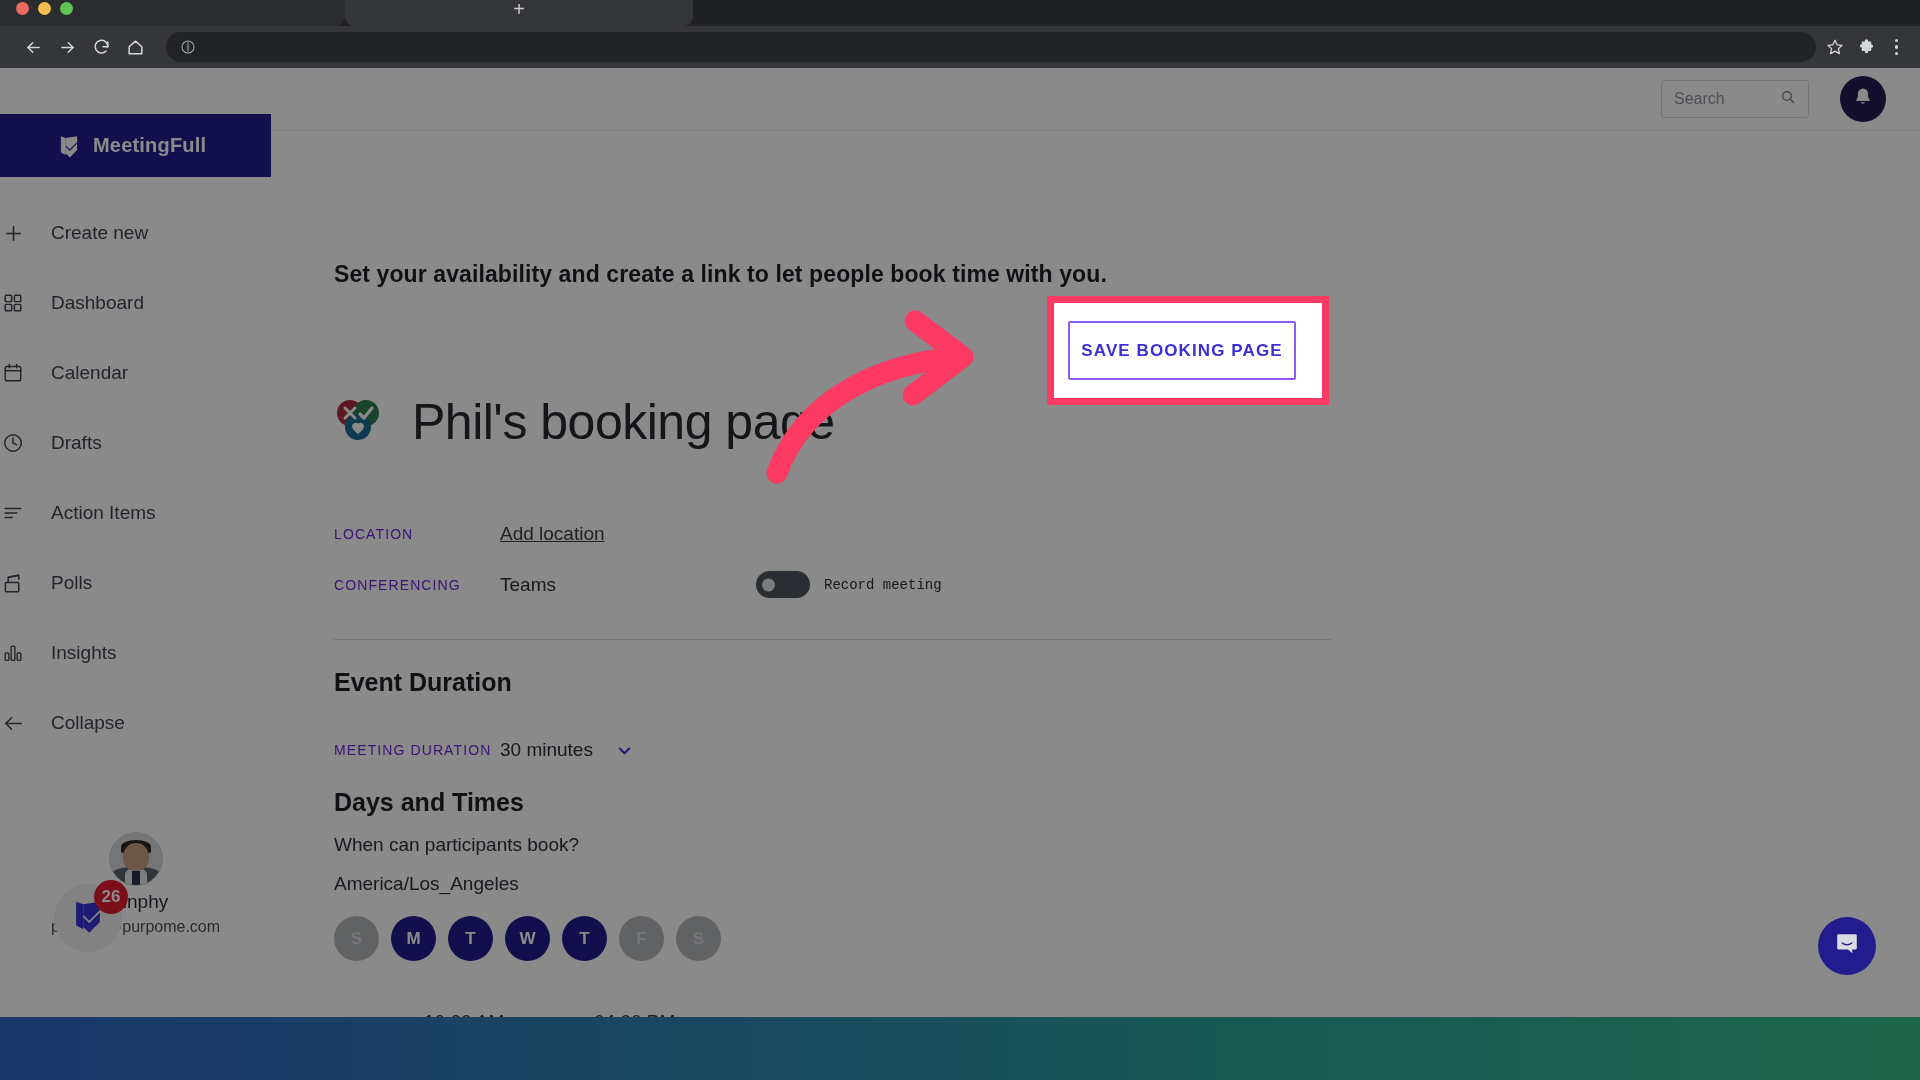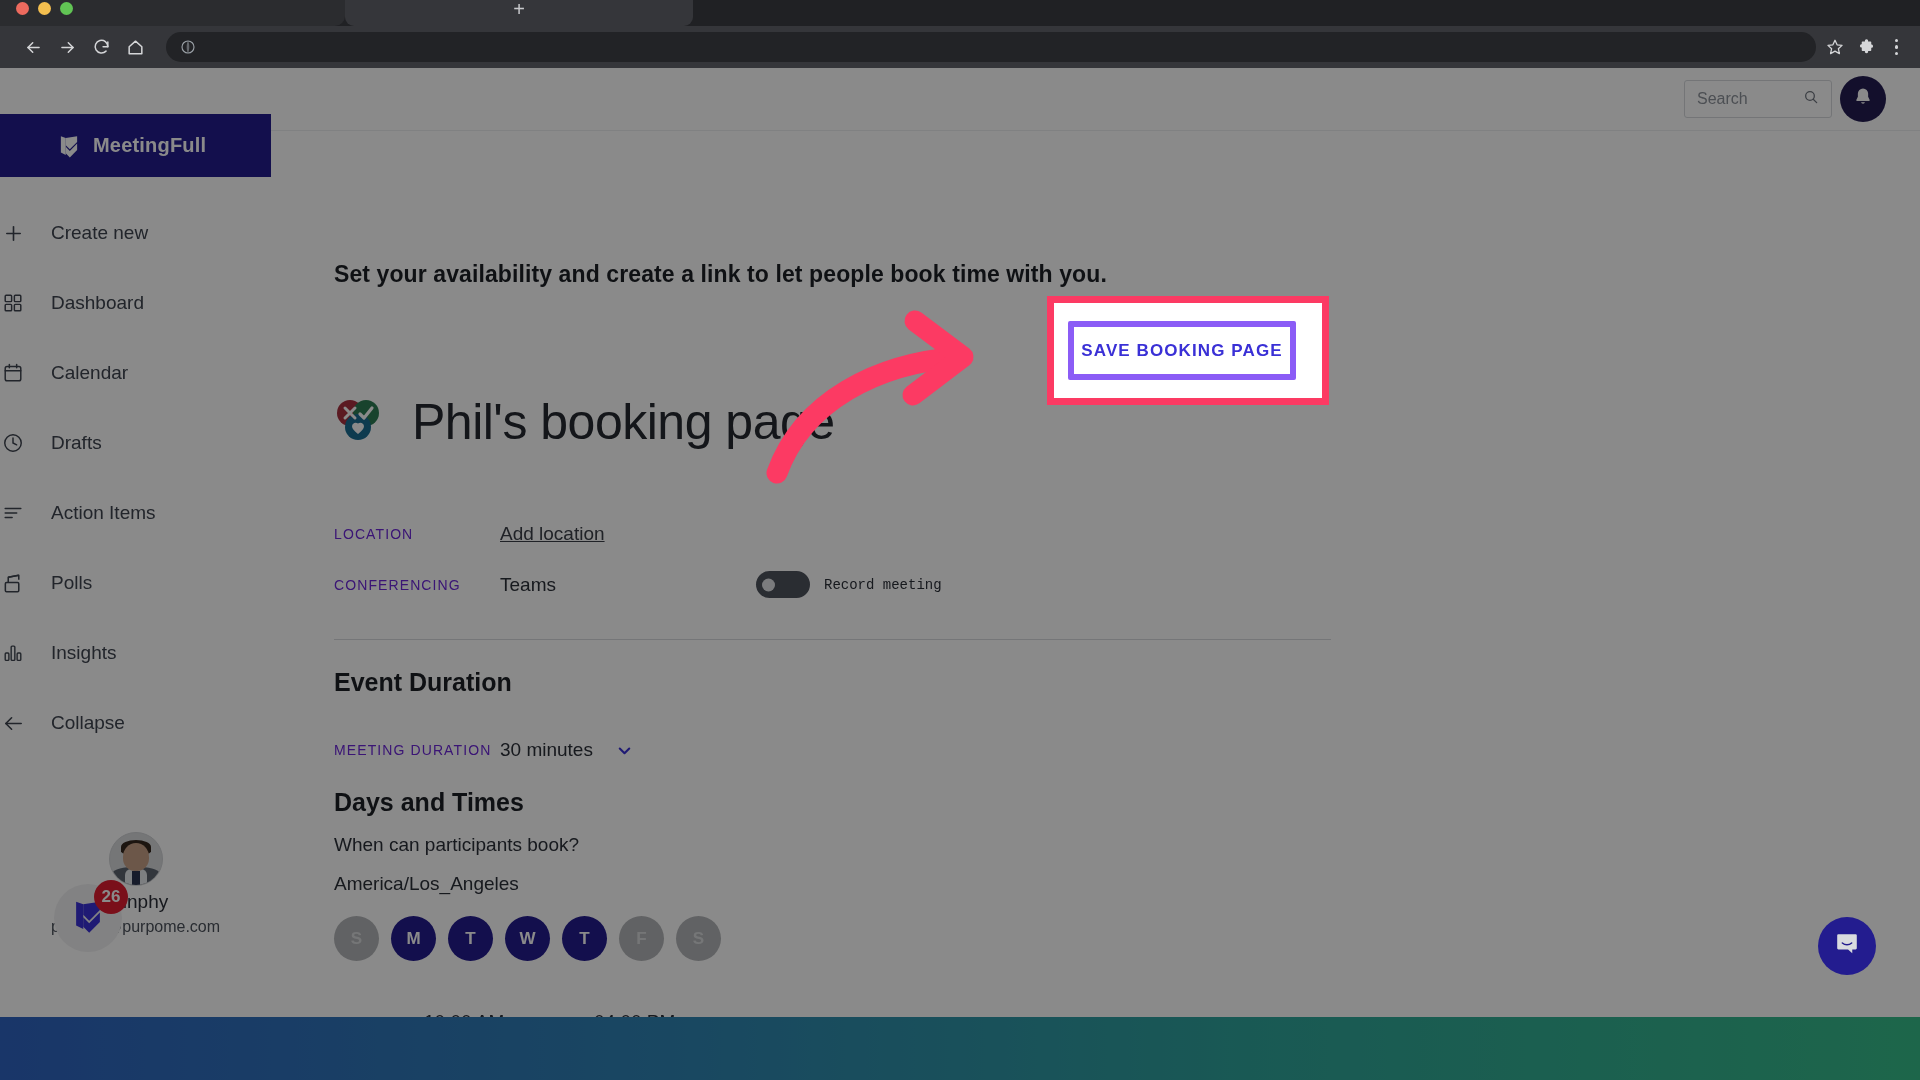--- a/index.html
+++ b/index.html
@@ -121,21 +121,21 @@
     min-width: 34px; height: 34px; border-radius: 17px; background: #e11d31;
     color: #fff; font-size: 17px; font-weight: 600;
     display: flex; align-items: center; justify-content: center; padding: 0 6px;
   }
 
   
   .topbar {
     position: absolute; top: 0; left: 271px; right: 0; height: 63px;
     background: #ffffff; border-bottom: 1px solid #eceef0;
     display: flex; align-items: center; justify-content: flex-end;
-    padding-right: 34px; gap: 8px;
+    padding-right: 34px; gap: 31px;
   }
   .searchbox {
     width: 148px; height: 38px; border: 1px solid #d6d9dd; border-radius: 3px;
     display: flex; align-items: center; justify-content: space-between;
     padding: 0 12px; background: #fff;
   }
   .searchbox .ph { font-size: 16px; color: #8d929a; }
   .bell {
     width: 46px; height: 46px; border-radius: 50%; background: #231c52;
     display: flex; align-items: center; justify-content: center; color: #fff;
@@ -147,21 +147,21 @@
     position: absolute; top: 130px; left: 63px;
     font-size: 23px; font-weight: 700; color: #1d2026; letter-spacing: .1px;
   }
 
   .titlerow { position: absolute; top: 262px; left: 63px; display: flex; align-items: center; gap: 30px; }
   .pagetitle { font-size: 50px; color: #262a31; font-weight: 400; letter-spacing: -.5px; }
 
   .savewrap { position: absolute; top: 253px; left: 1068px; }
   .savebtn {
     width: 228px; height: 59px; background: #ffffff;
-    border: 6px solid #8b5cf6; border-radius: 2px;
+    border: 2px solid #8b5cf6; border-radius: 2px;
     display: flex; align-items: center; justify-content: center;
     color: #3a30d6; font-size: 17px; font-weight: 700; letter-spacing: 1.1px;
   }
   .hl-box {
     position: absolute; top: -25px; left: -21px;
     width: 282px; height: 109px; border: 7px solid #fc3a63; background: #fff;
     z-index: -1;
   }
 
   .metarow { position: absolute; left: 63px; font-size: 0; }

